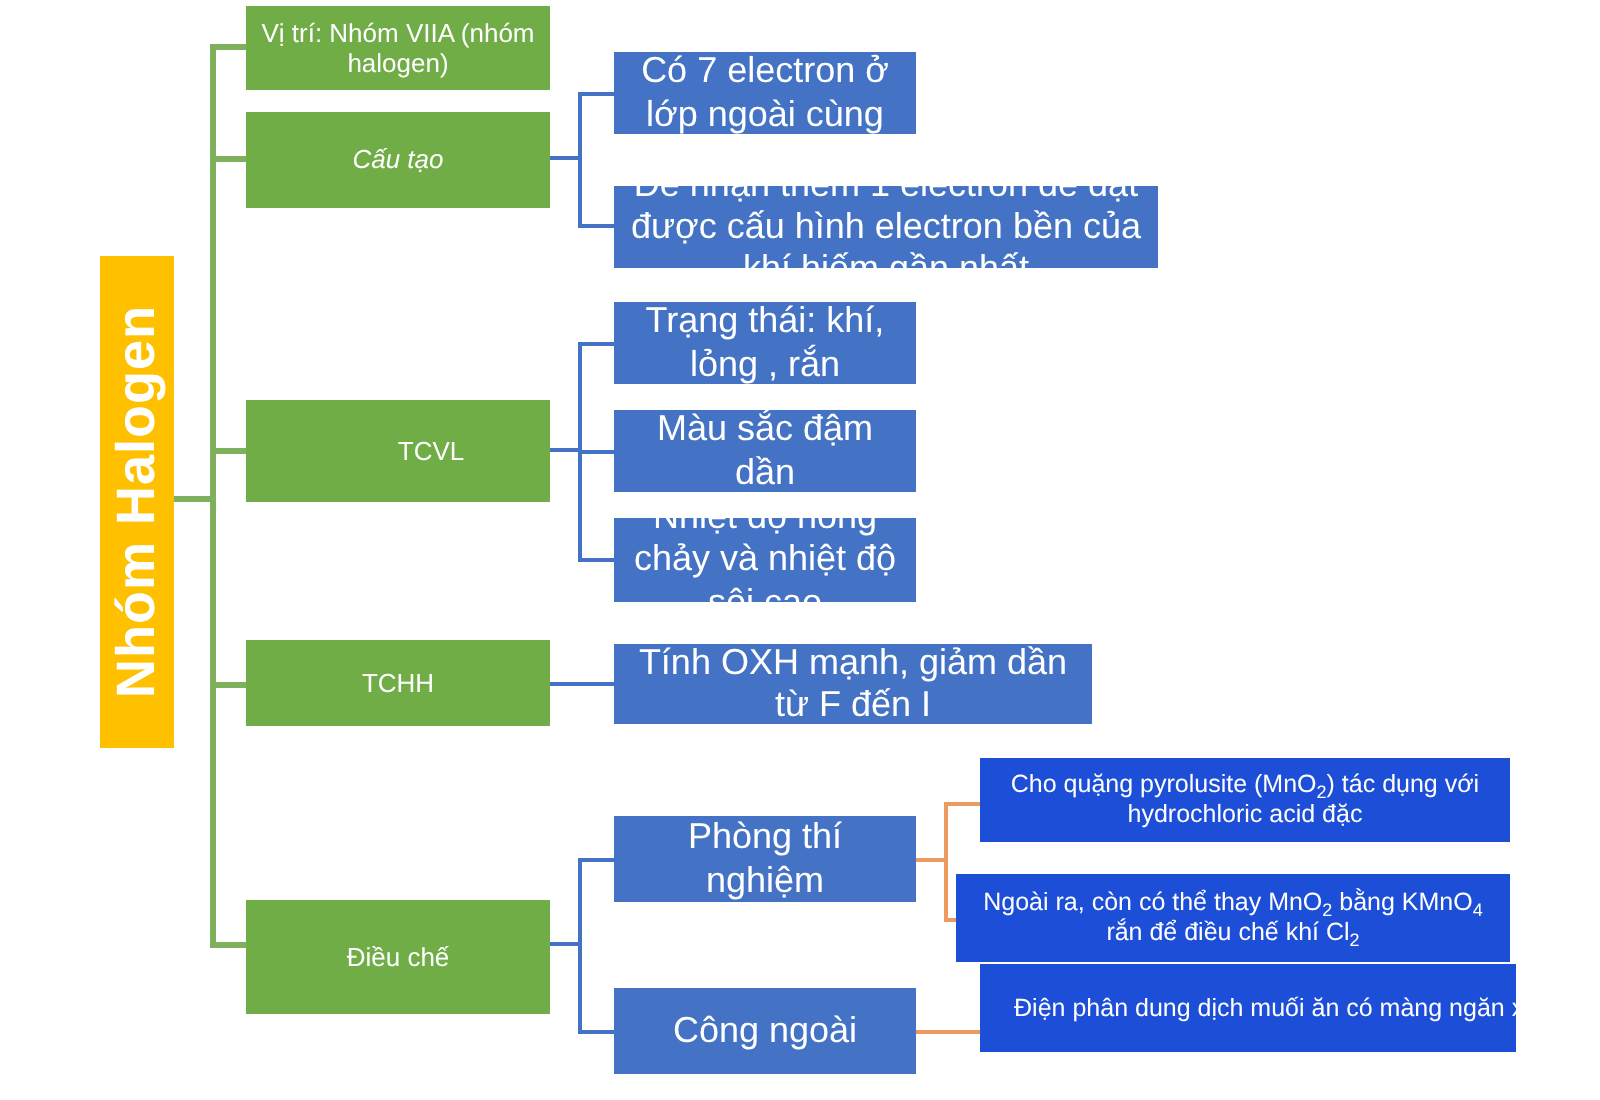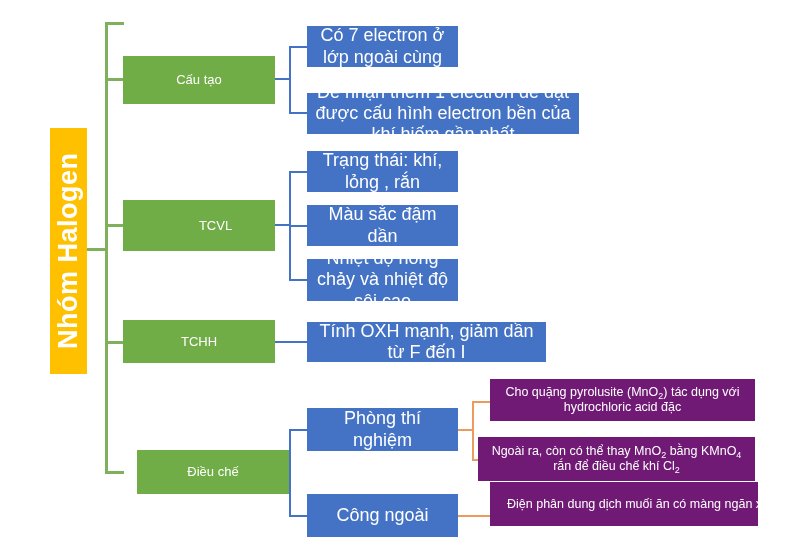--- a/index.html
+++ b/index.html
@@ -41,21 +41,21 @@
   }
   .node-green {
     background: #70AD47;
     font-size: 13px;
   }
   .node-blue {
     background: #4472C4;
     font-size: 18px;
   }
   .node-orange {
-    background: #701a75;
+    background: #1d4ed8;
     font-size: 12.5px;
   }
   .node-orange.overflow {
     overflow: visible;
     white-space: nowrap;
   }
   
   .ln {
     position: absolute;
     background: #70AD47;
@@ -105,28 +105,29 @@
 
   <div class="ln orange" style="left:458px; top:429px; width:15px; height:2px;"></div>
   <div class="ln orange" style="left:472px; top:401px; width:2px; height:60px;"></div>
   <div class="ln orange" style="left:472px; top:401px; width:19px; height:2px;"></div>
   <div class="ln orange" style="left:472px; top:459px; width:19px; height:2px;"></div>
 
   <div class="ln orange" style="left:458px; top:515px; width:33px; height:2px;"></div>
 
   <div class="node node-root" style="left:50px; top:128px; width:37px; height:246px;">Nhóm Halogen</div>
 
+  <div class="node node-green" style="left:123px; top:3px; width:152px; height:42px;">Vị trí: Nhóm VIIA (nhóm halogen)</div>
 
-  <div class="node node-green" style="left:123px; top:56px; width:152px; height:48px;">Cấu tạo</div>
+  <div class="node node-green" style="left:123px; top:56px; width:152px; height:48px;font-style:italic;">Cấu tạo</div>
 
   <div class="node node-green" style="left:123px; top:200px; width:152px; height:51px;padding-left:39px;">TCVL</div>
 
   <div class="node node-green" style="left:123px; top:320px; width:152px; height:43px;">TCHH</div>
 
-  <div class="node node-green" style="left:137px; top:450px; width:152px; height:44px;">Điều chế</div>
+  <div class="node node-green" style="left:123px; top:450px; width:152px; height:57px;">Điều chế</div>
 
   <div class="node node-blue" style="left:307px; top:26px; width:151px; height:41px;">Có 7 electron ở lớp ngoài cùng</div>
 
   <div class="node node-blue" style="left:307px; top:93px; width:272px; height:41px;">Dễ nhận thêm 1 electron để đạt được cấu hình electron bền của khí hiếm gần nhất</div>
 
   <div class="node node-blue" style="left:307px; top:151px; width:151px; height:41px;">Trạng thái: khí, lỏng , rắn</div>
 
   <div class="node node-blue" style="left:307px; top:205px; width:151px; height:41px;">Màu sắc đậm dần</div>
 
   <div class="node node-blue" style="left:307px; top:259px; width:151px; height:42px;">Nhiệt độ nóng chảy và nhiệt độ sôi cao</div>

